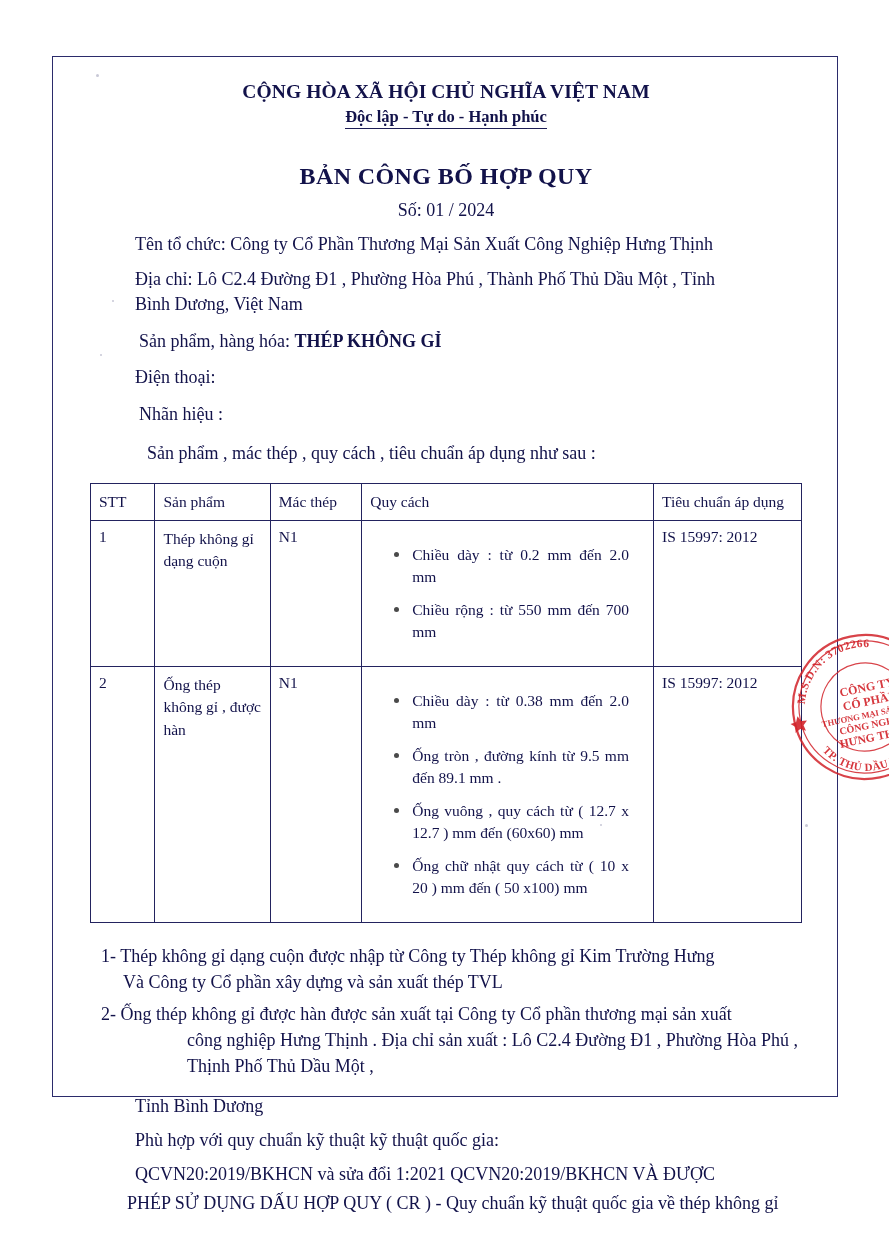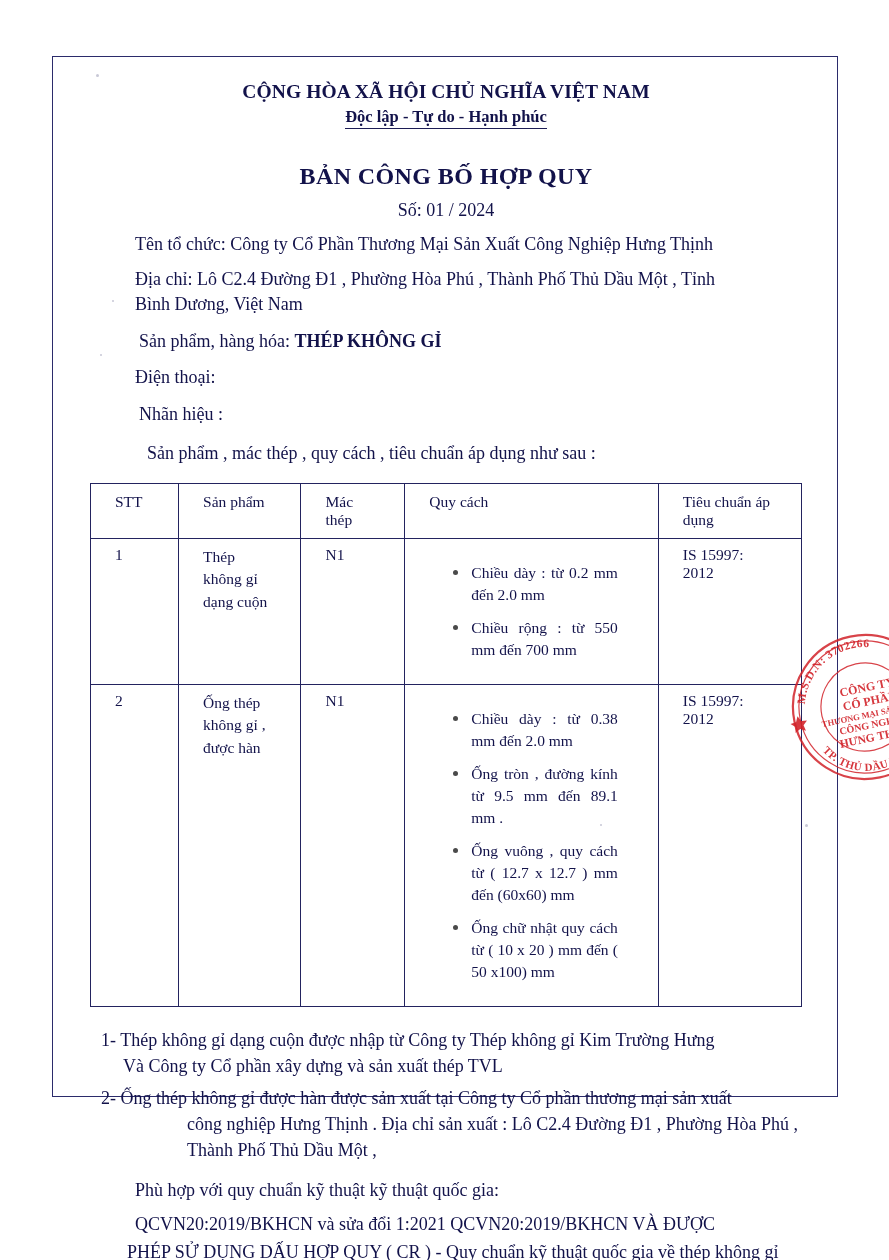--- a/index.html
+++ b/index.html
@@ -80,21 +80,21 @@
 
   
   table.spec {
     width: 712px;
     margin: 16px auto 0 auto;
     border-collapse: collapse;
     font-size: 15.5px;
   }
   table.spec th, table.spec td {
     border: 1px solid #23235f;
-    padding: 7px 24px;
+    padding: 7px 8px;
     vertical-align: top;
     font-weight: normal;
     text-align: left;
   }
   table.spec th {
     padding-top: 9px;
     padding-bottom: 9px;
   }
   .col-stt { width: 54px; text-align: center; }
   .col-sp  { width: 118px; }
@@ -248,25 +248,26 @@
     <div class="notes">
       <div class="note">
         <span>1-</span>
         <span>Thép không gỉ dạng cuộn được nhập từ Công ty Thép không gỉ Kim Trường Hưng</span>
         <span class="cont" style="padding-left:0;">Và Công ty Cổ phần xây dựng và sản xuất thép TVL</span>
       </div>
       <div class="note">
         <span>2-</span>
         <span>Ống thép không gỉ được hàn được sản xuất tại Công ty Cổ phần thương mại sản xuất</span>
         <span class="cont note-2-cont">công nghiệp Hưng Thịnh . Địa chỉ sản xuất : Lô C2.4 Đường Đ1 , Phường Hòa Phú ,</span>
-        <span class="cont note-2-cont">Thành Phố Thủ Dầu Một ,</span>
+        <span class="cont note-2-cont">Thịnh Phố Thủ Dầu Một ,</span>
       </div>
     </div>
 
     <div class="final-block">
+      <div class="final-para first">Tỉnh Bình Dương</div>
       <div class="final-para first" style="margin-top:8px;">Phù hợp với quy chuẩn kỹ thuật kỹ thuật quốc gia:</div>
       <div class="final-para first" style="margin-top:8px;">QCVN20:2019/BKHCN và sửa đổi 1:2021  QCVN20:2019/BKHCN VÀ ĐƯỢC</div>
       <div class="final-para body" style="margin-top:2px;">PHÉP SỬ DỤNG DẤU HỢP QUY ( CR ) -  Quy chuẩn kỹ thuật quốc gia về thép không gỉ</div>
     </div>
 
   </div>
 </div>
 
 <div class="seal">
   <svg width="178" height="178" viewBox="0 0 178 178" xmlns="http://www.w3.org/2000/svg">

